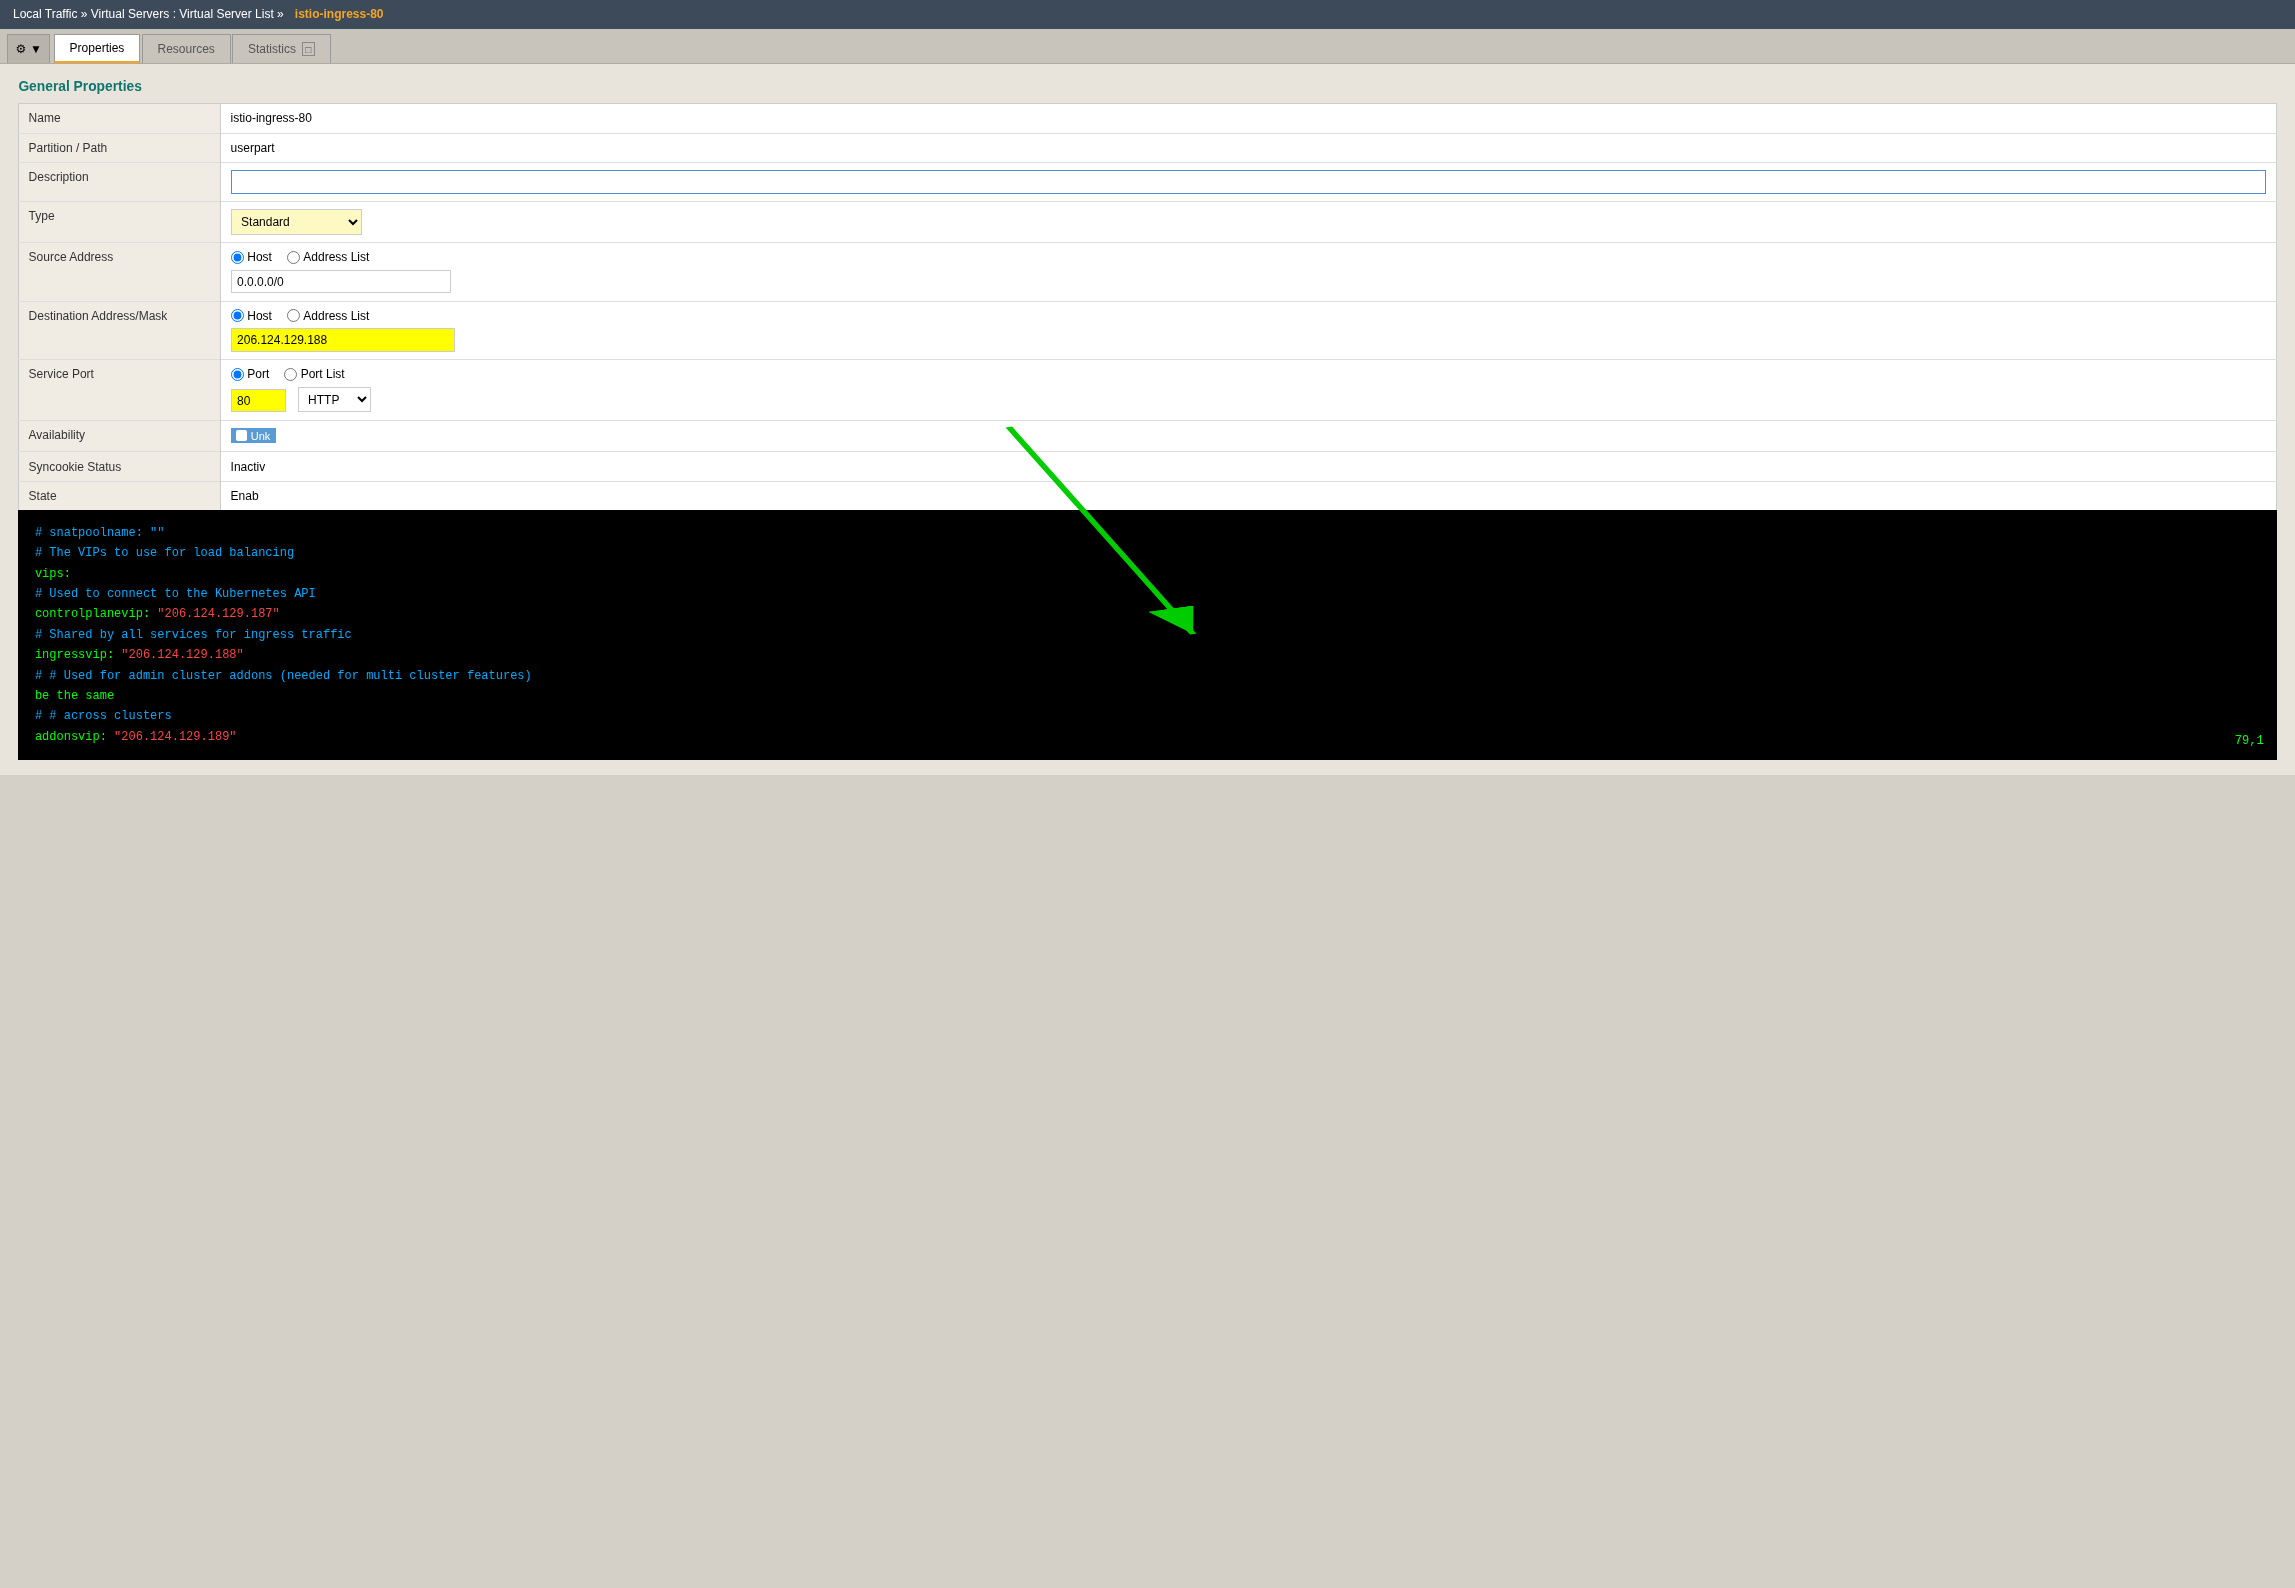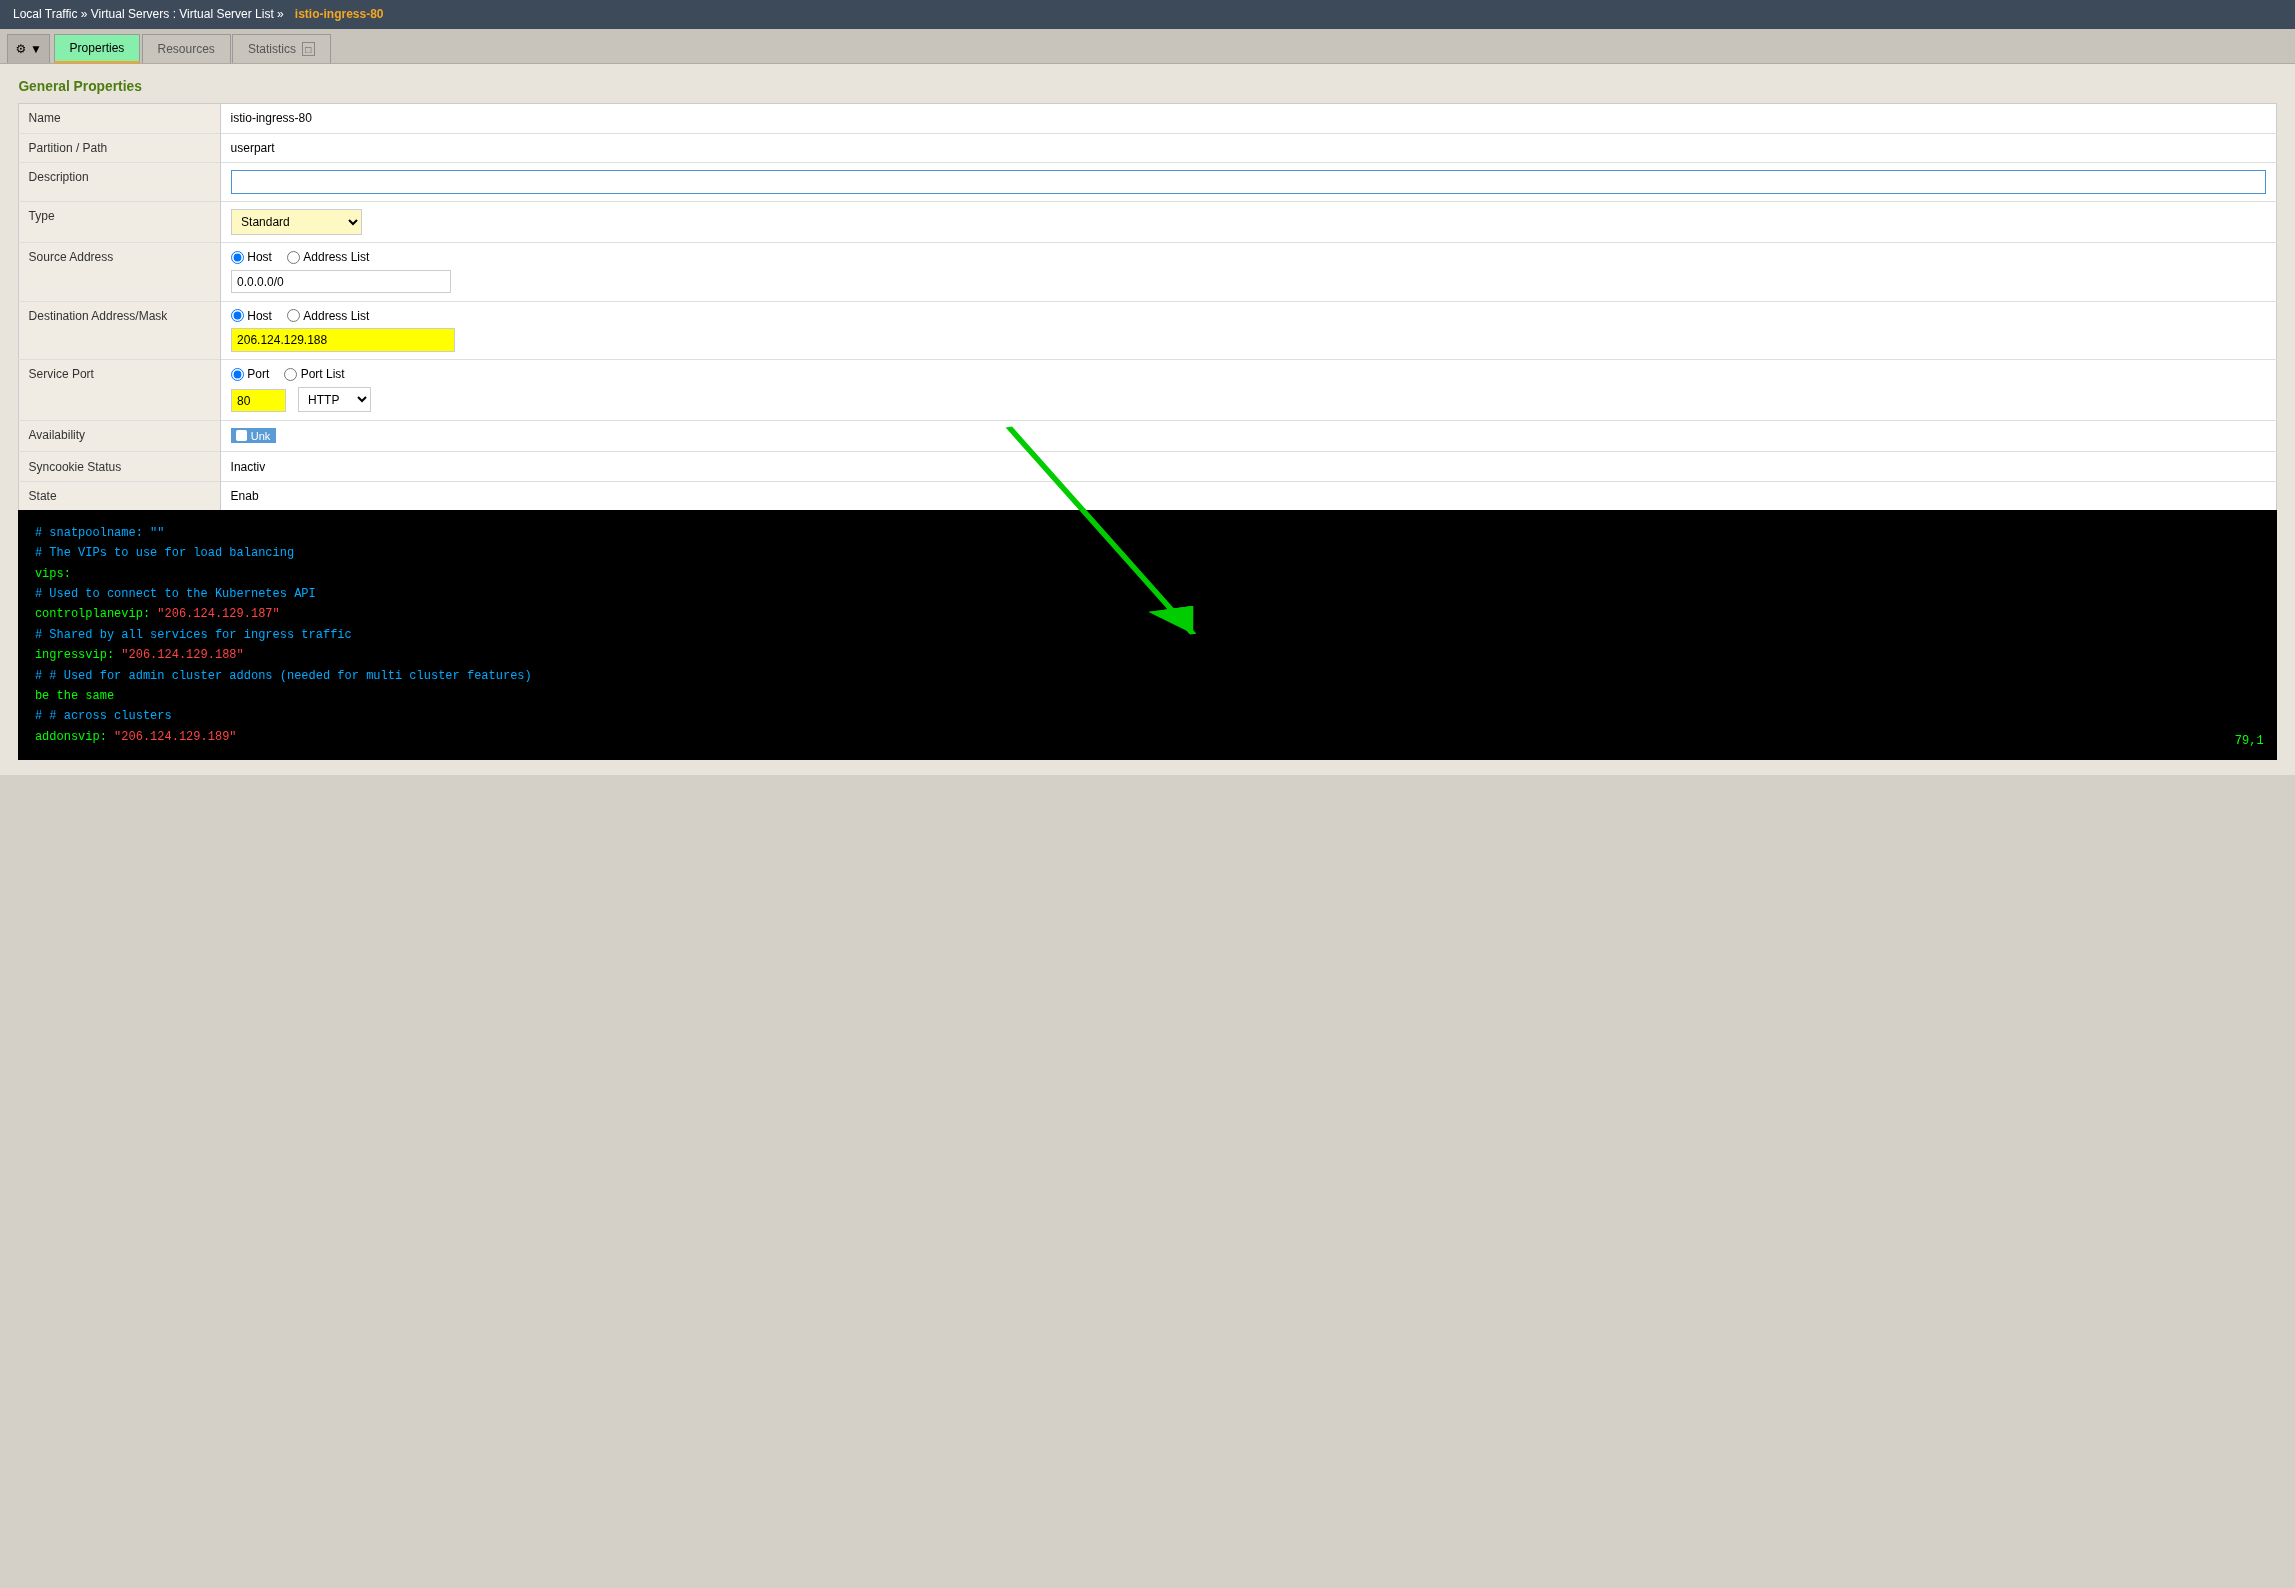--- a/index.html
+++ b/index.html
@@ -45,21 +45,21 @@
       border-bottom: none;
       padding: 5.5px 14.7px;
       margin-right: 1.8px;
       cursor: pointer;
       font-size: 12px;
       height: 29px;
       display: flex;
       align-items: center;
     }
     .tab.active {
-      background: #86efac;
+      background: #ffffff;
       border-bottom: 2.8px solid #f5a623;
       color: #000;
     }
     .tab.inactive { color: #555; }
     .tab-icon {
       margin-left: 5.5px;
       font-size: 10px;
       border: 0.9px solid #888;
       padding: 0.9px 2.8px;
     }
@@ -68,21 +68,21 @@
     .main-content {
       background: #e8e4dc;
       padding: 14.7px 18.4px;
       min-height: 386px;
     }
 
     .section-title {
       font-size: 13.8px;
       font-weight: bold;
       margin-bottom: 9.2px;
-      color: #4d7c0f;
+      color: #0f766e;
     }
 
     
     .props-table {
       width: 100%;
       border-collapse: collapse;
       background: #fff;
       border: 0.9px solid #ccc;
     }
     .props-table tr {

